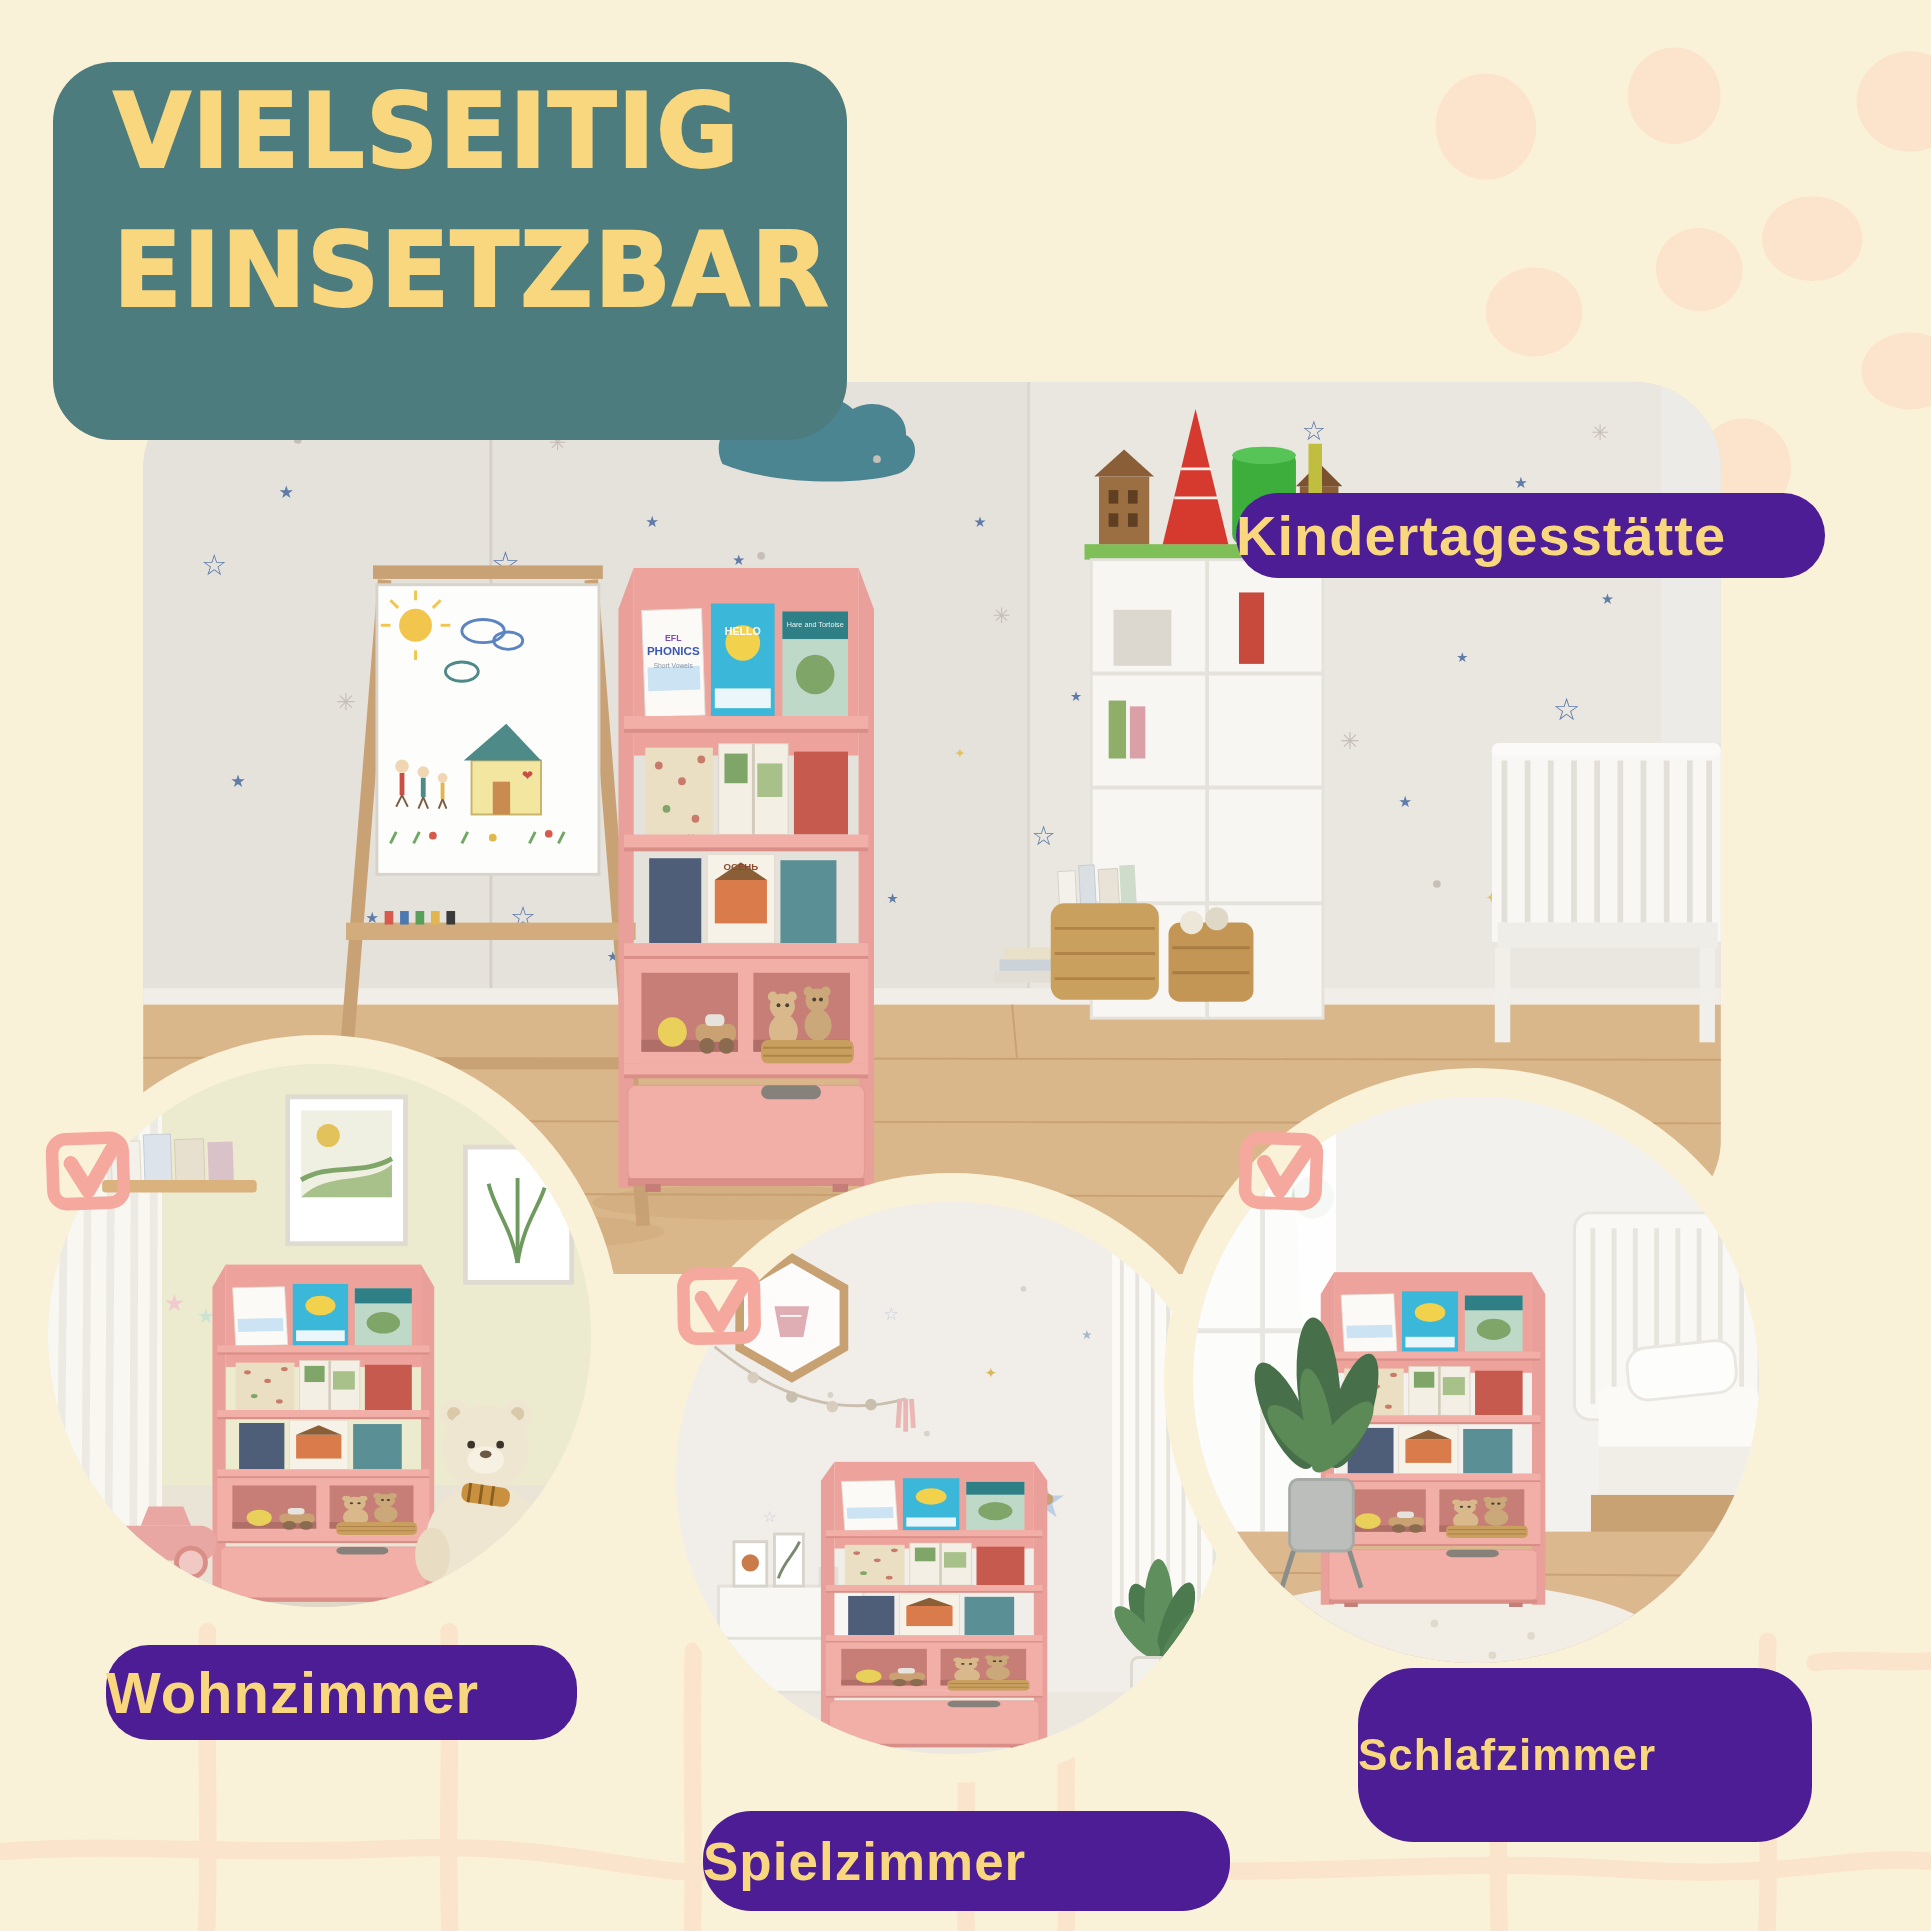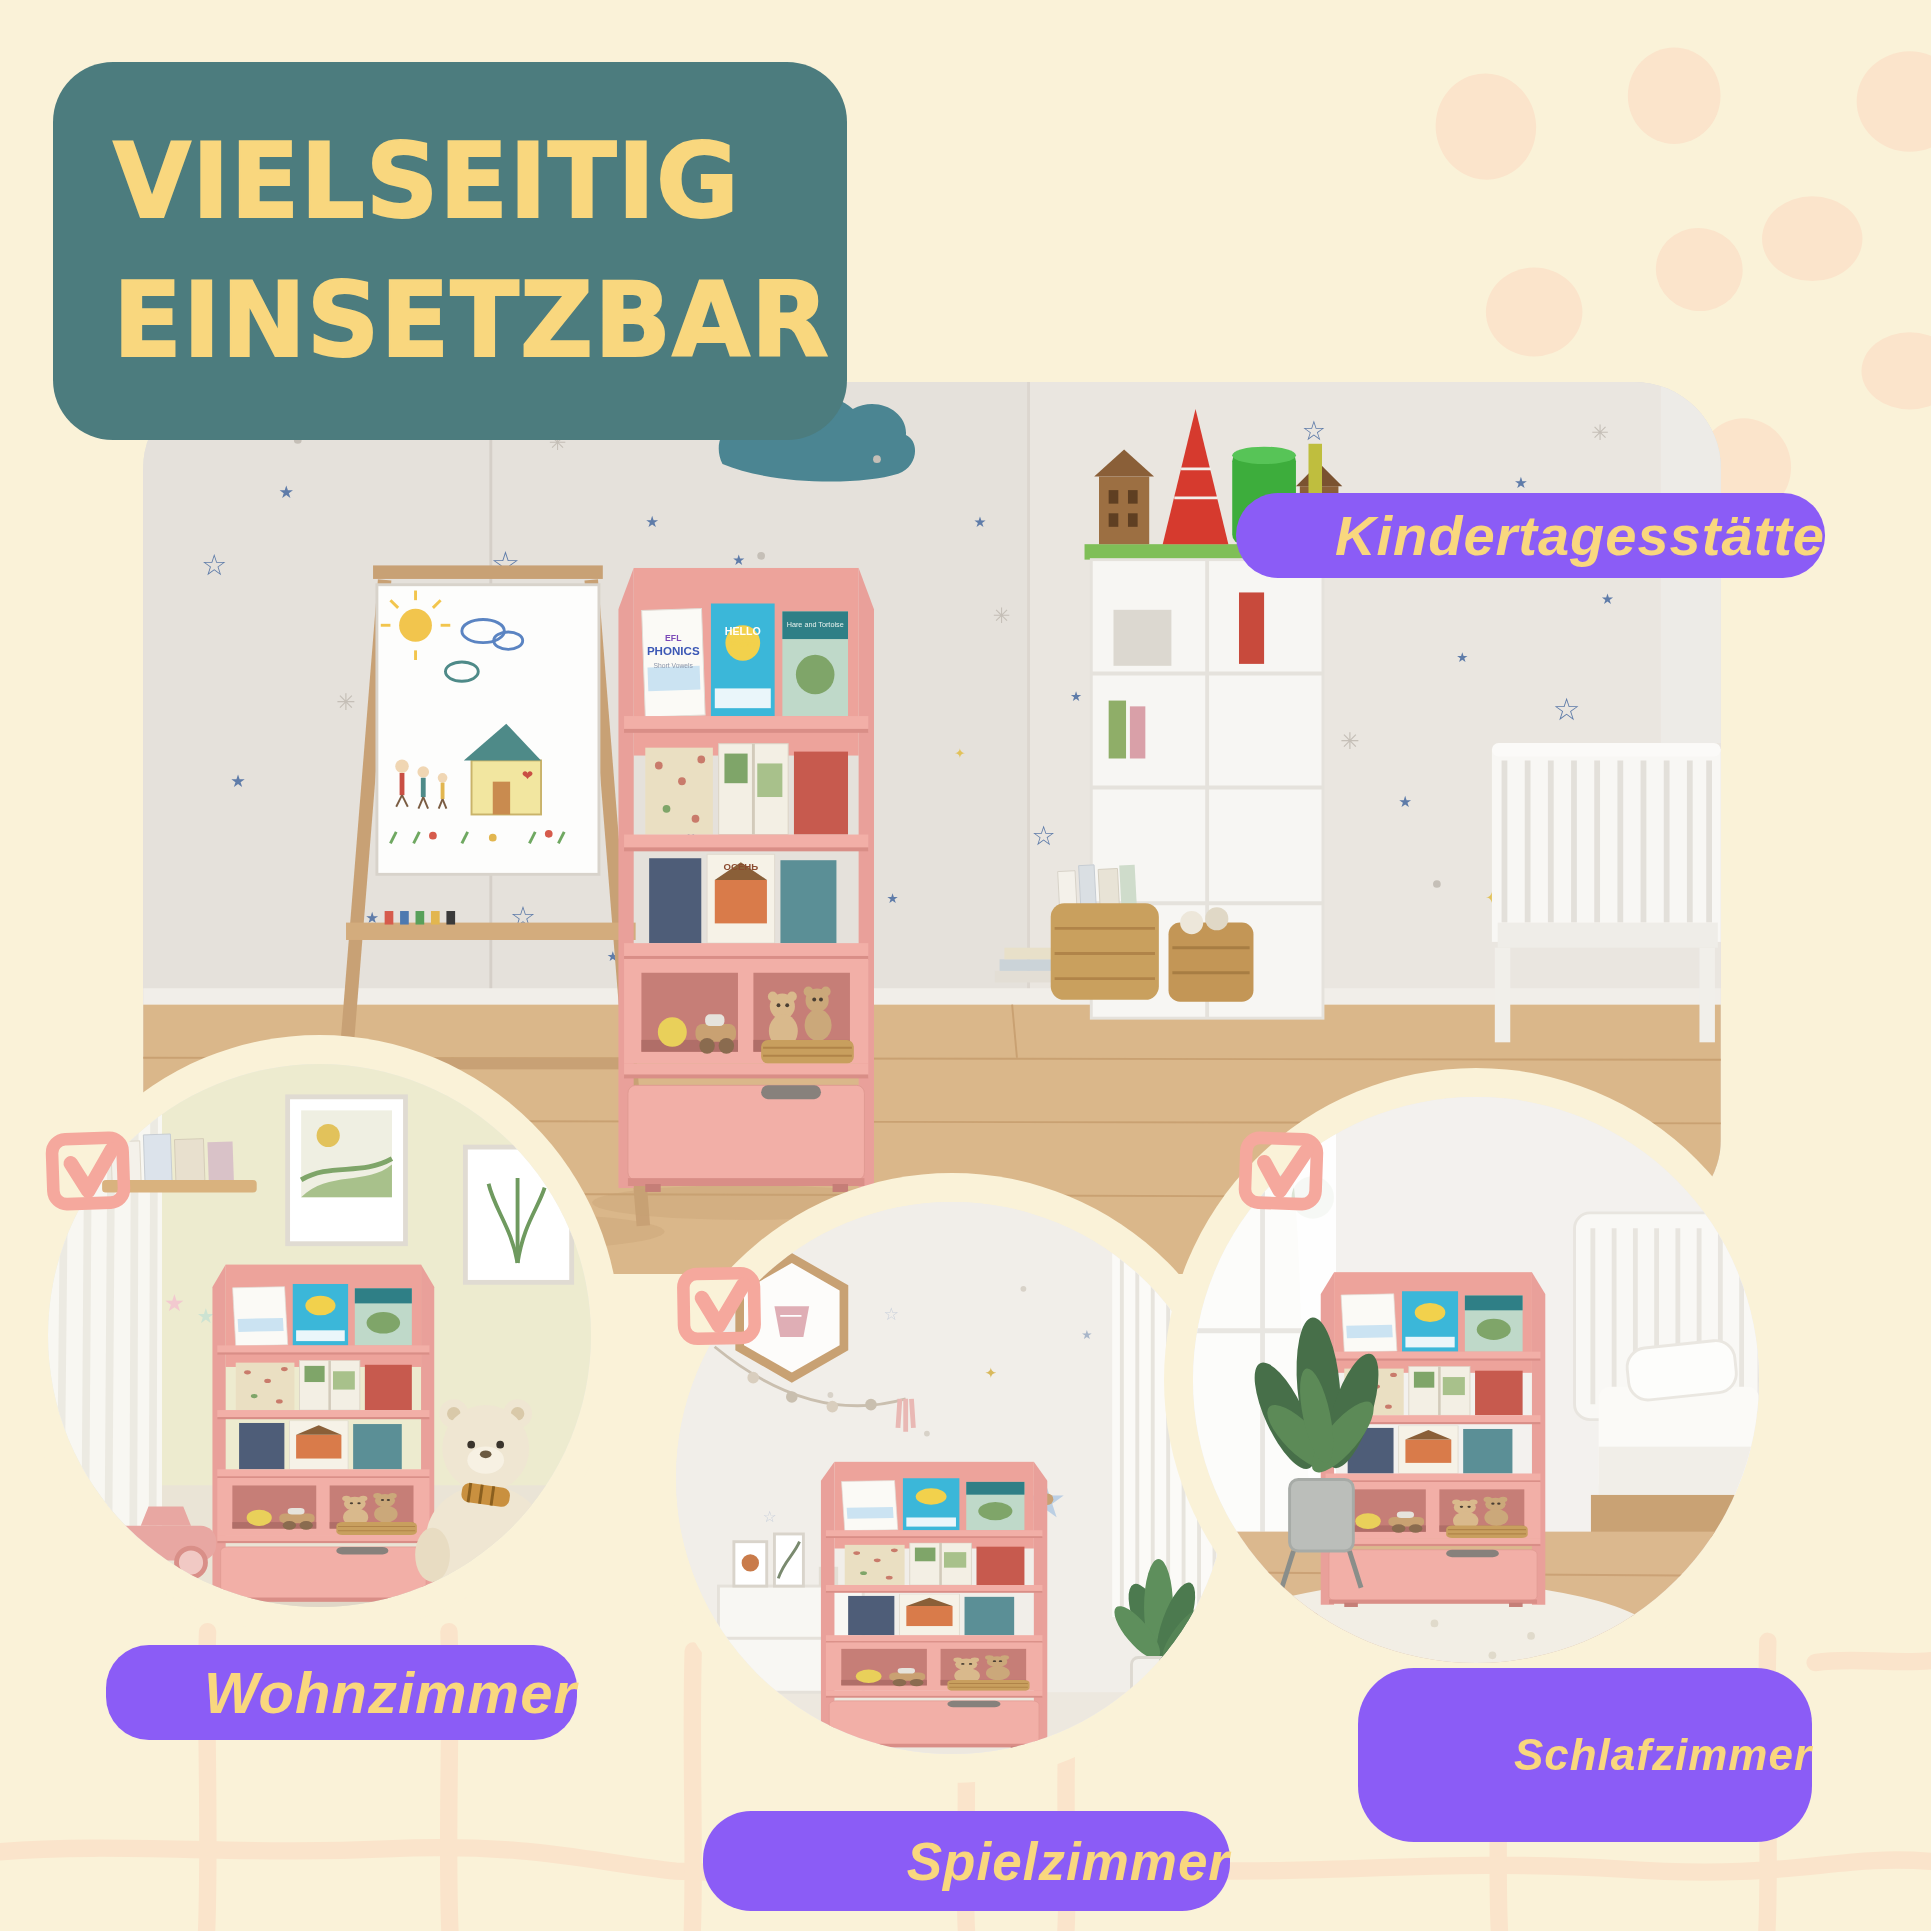--- a/index.html
+++ b/index.html
@@ -15,34 +15,34 @@
   
   #photo-main{
     left:143px;top:382px;width:1578px;height:892px;z-index:2;
     border-radius:87px 87px 222px 193px / 87px 87px 135px 116px;
     overflow:hidden;background:#E5E1DB;
   }
   
   #title-card{
     left:53px;top:62px;width:794px;height:378px;z-index:4;
     background:#4C7C7E;border-radius:60px;
-    display:flex;flex-direction:column;justify-content:center;
+    display:flex;flex-direction:column;justify-content:flex-start;
     padding-left:60px;box-sizing:border-box;
   }
   #title-card .tline{
     font-family:"DejaVu Sans", sans-serif;
     font-weight:bold;font-size:104px;line-height:1.34;
     color:#F9D77E;letter-spacing:1px;transform-origin:left center;transform:scaleX(.97);
     -webkit-text-stroke:1.9px #F9D77E;
   }
   
   .badge{
-    background:#8b5cf6;color:#F9D77E;z-index:6;
-    display:flex;align-items:center;justify-content:flex-end;
-    font-weight:700;letter-spacing:1px;font-style:italic;
+    background:#4c1d95;color:#F9D77E;z-index:6;
+    display:flex;align-items:center;justify-content:flex-start;
+    font-weight:700;letter-spacing:1px;
   }
   #badge-main{left:1236px;top:493px;width:589px;height:85px;border-radius:42px;font-size:56px;z-index:4;}
   #badge-living{left:106px;top:1645px;width:471px;height:95px;border-radius:43px;font-size:58px;}
   #badge-play{left:703px;top:1811px;width:527px;height:100px;border-radius:48px;font-size:53px;}
   #badge-sleep{left:1358px;top:1668px;width:454px;height:174px;border-radius:56px;font-size:44px;}
   
   .circle{
     border-radius:50%;overflow:hidden;z-index:5;
     box-shadow:0 0 0 29px #FAF2D8;
     background:#EFECE6;

